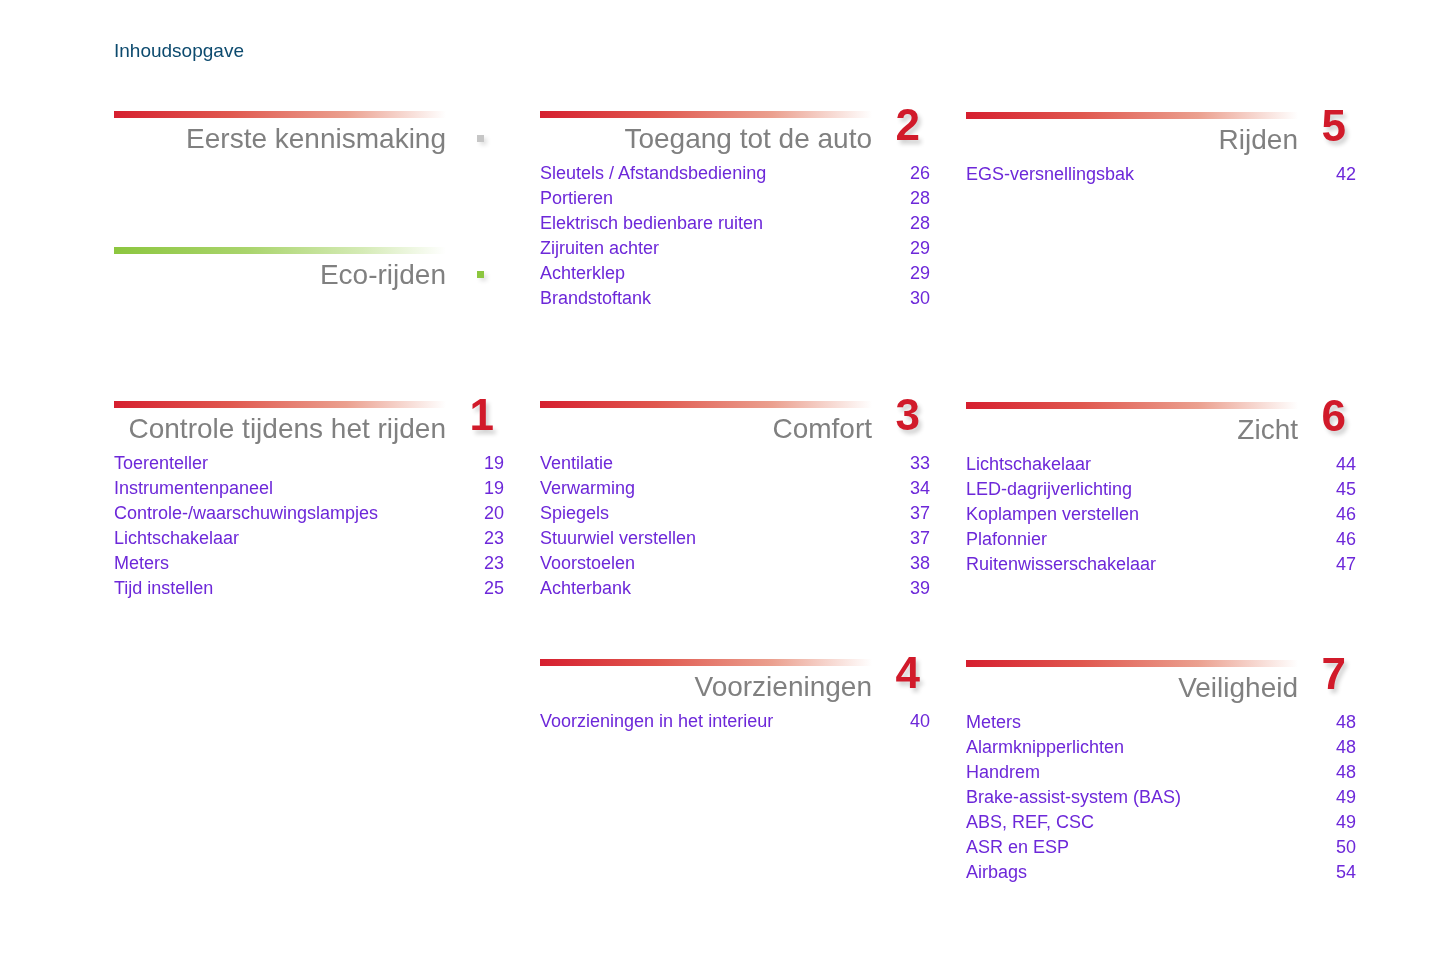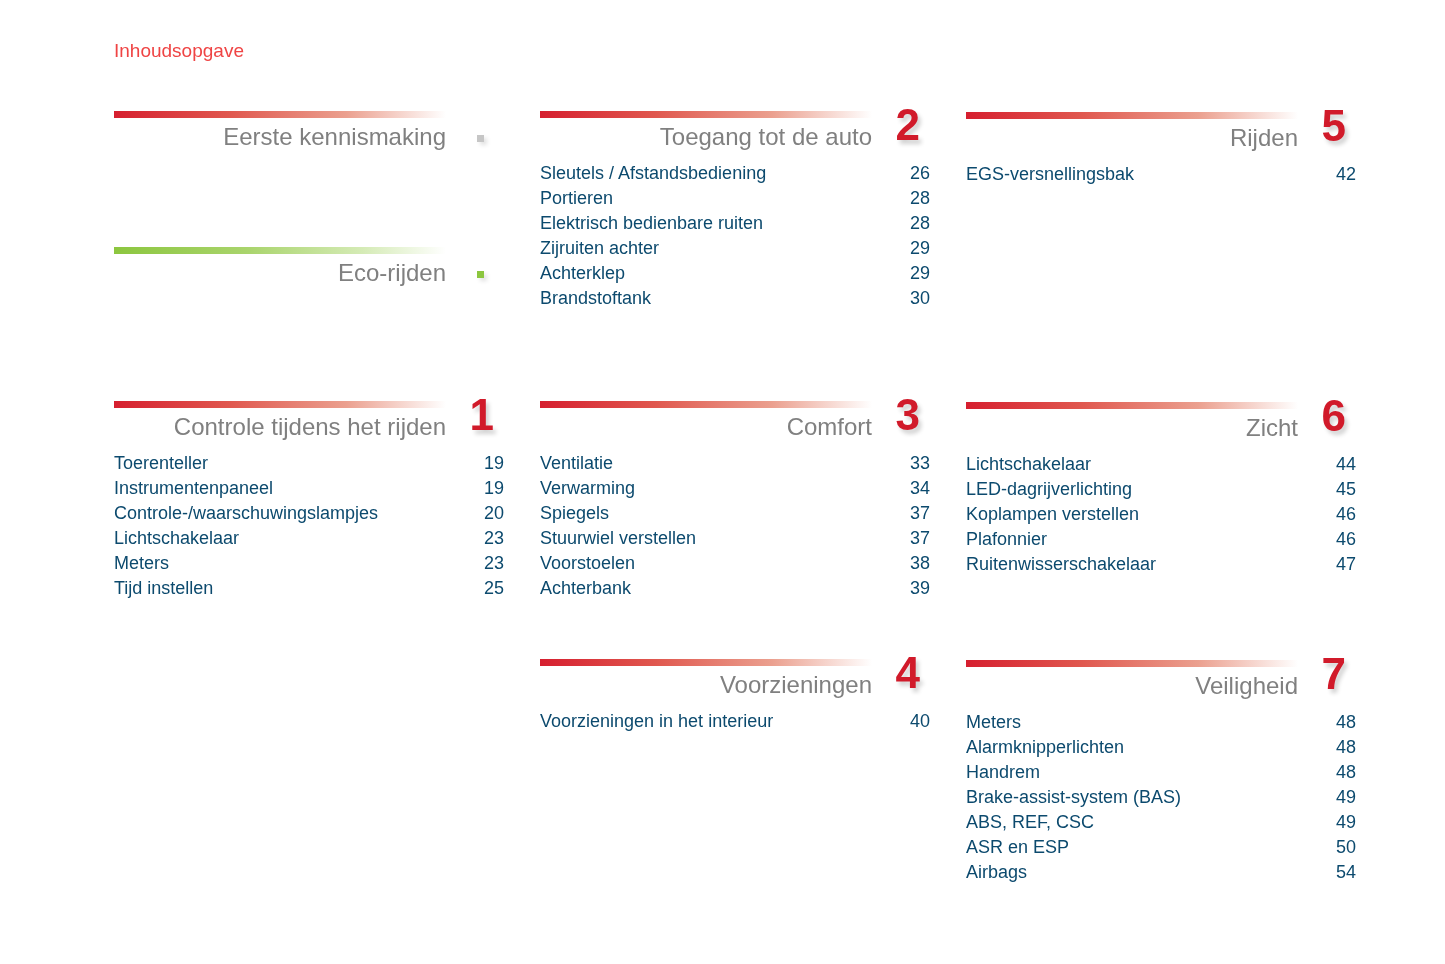--- a/index.html
+++ b/index.html
@@ -1,26 +1,26 @@
 <!DOCTYPE html>
 <html><head>
 <meta charset="utf-8">
 <style>
   html, body { margin:0; padding:0; background:#ffffff; }
   body { width:1445px; height:964px; position:relative; overflow:hidden; font-family:"Liberation Sans", sans-serif; color:#1e1e1e; }
-  .page-title { position:absolute; left:114px; top:40px; font-size:19px; color:#ef4444; }
+  .page-title { position:absolute; left:114px; top:40px; font-size:19px; color:#0c4a6e; }
   .section { position:absolute; width:390px; }
   .bar { position:absolute; left:0; top:0; width:332px; height:7px; background:linear-gradient(to right,#d61f2f 0%,#e0584f 35%,#eba08f 70%,rgba(255,255,255,0) 100%); }
   .bar.green { background:linear-gradient(to right,#8cc63f 0%,#a9d46c 40%,#d5ebb6 75%,rgba(255,255,255,0) 100%); }
-  .sec-title { position:absolute; right:58px; top:12px; font-size:24px; color:#808080; white-space:nowrap; }
+  .sec-title { position:absolute; right:58px; top:12px; font-size:28px; color:#808080; white-space:nowrap; }
   .sec-num { position:absolute; right:10px; top:-8px; font-size:44px; font-weight:bold; color:#d11a2a; text-shadow:3px 4px 4px rgba(0,0,0,0.18); line-height:1; }
   .sec-mark { position:absolute; left:363px; top:24px; width:7px; height:7px; background:#c6c6c6; box-shadow:3px 3px 4px rgba(0,0,0,0.12); }
   .sec-mark.green { background:#8cc63f; }
   .items { position:absolute; left:0; top:50px; width:390px; list-style:none; margin:0; padding:0; }
-  .item { display:flex; justify-content:space-between; height:25px; line-height:25px; font-size:18px; color:#0c4a6e; }
+  .item { display:flex; justify-content:space-between; height:25px; line-height:25px; font-size:18px; color:#6d28d9; }
   .item .pg { text-align:center; }
 </style>
 </head>
 <body>
 
 <div class="page-title">Inhoudsopgave</div>
 
 <div class="section" style="left:114px; top:111px;">
   <div class="bar"></div>
   <div class="sec-title" style="right:58px;">Eerste kennismaking</div>

